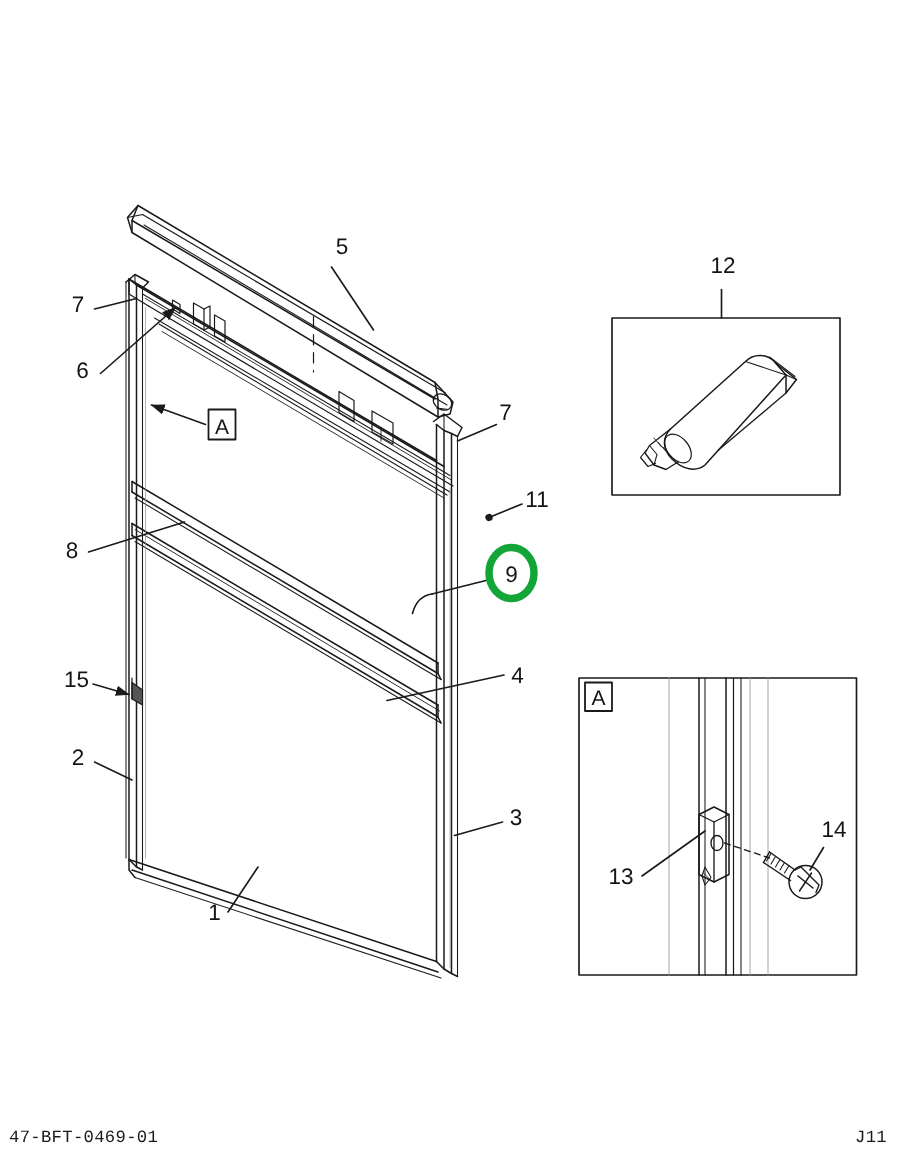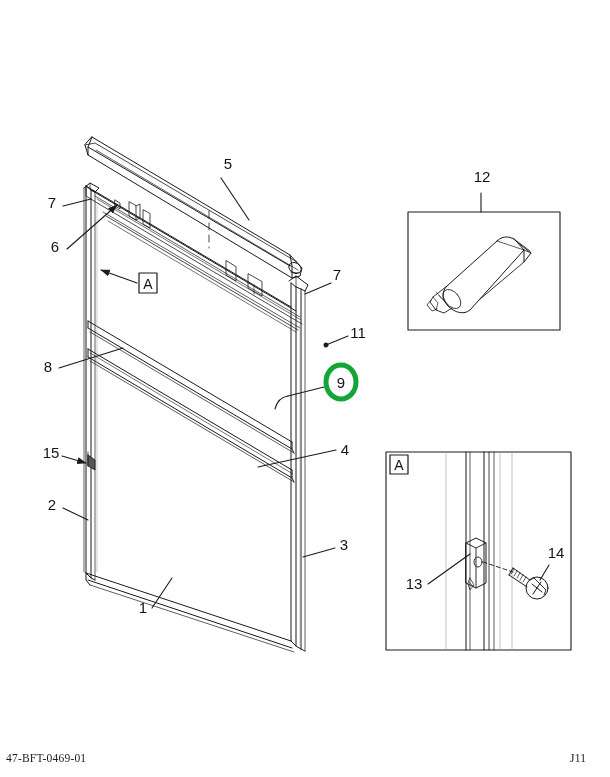--- a/index.html
+++ b/index.html
@@ -32,21 +32,21 @@
     font-size: 15px;
     fill: #141414;
   }
   .detail-letter {
     font-family: "Liberation Sans", sans-serif;
     font-size: 14px;
     fill: #141414;
   }
   .footer-text {
     position: absolute;
-    font-family: Liberation Serif, serif;
+    font-family: Liberation Mono, monospace;
     font-size: 11.5px;
     color: #1a1a1a;
     letter-spacing: 0.2px;
     white-space: nowrap;
   }
   #footer-left { left: 6px; top: 752px; }
   #footer-right { left: 570px; top: 752px; }
 </style>
 </head>
 <body>

